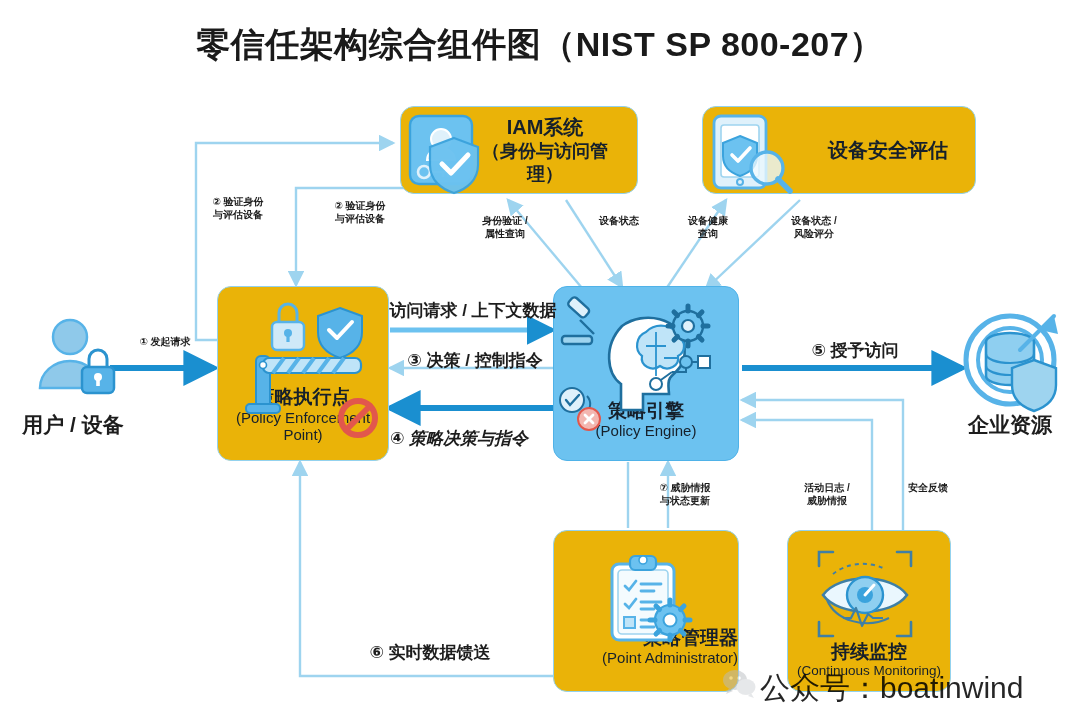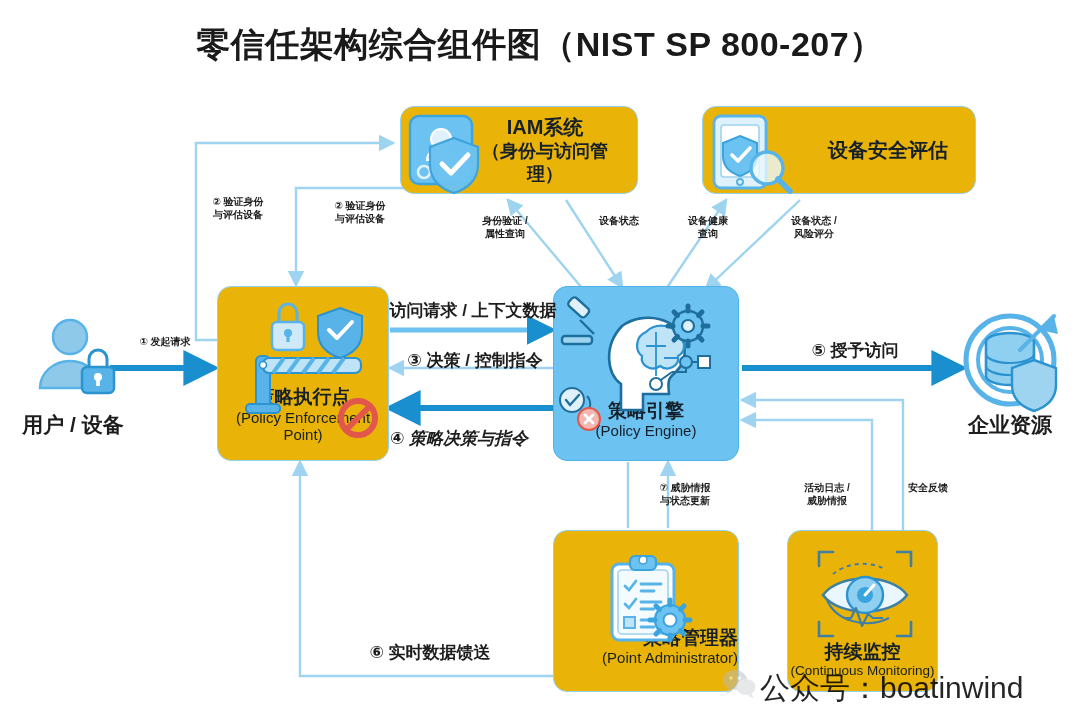--- a/index.html
+++ b/index.html
@@ -134,21 +134,21 @@
     </div>
   </div>
 
   <div class="node light" style="left:553px;top:530px;width:186px;height:162px;">
     <div class="label" style="bottom:24px;text-align:right;">
       <span class="cn">策略管理器</span>
       <span class="en">(Point Administrator)</span>
     </div>
   </div>
 
-  <div class="node light" style="left:787px;top:530px;width:151px;height:162px;">
+  <div class="node light" style="left:787px;top:530px;width:164px;height:162px;">
     <div class="label" style="bottom:12px;">
       <span class="cn">持续监控</span>
       <span class="en" style="font-size:13.5px;">(Continuous Monitoring)</span>
     </div>
   </div>
 
   <svg class="layer" id="icons" viewBox="0 0 1080 725">
 
     <g transform="translate(30,320)">
       <circle cx="40" cy="17" r="17" fill="#8fc9ea" stroke="#57b3e8" stroke-width="2.5"></circle>

